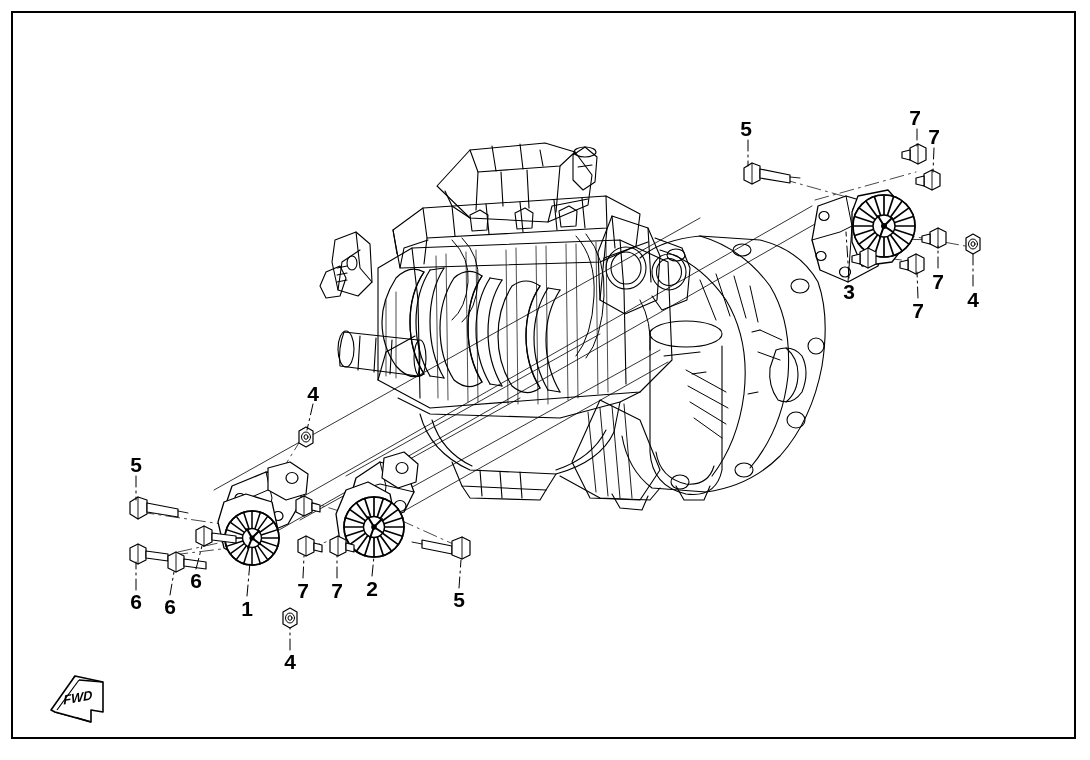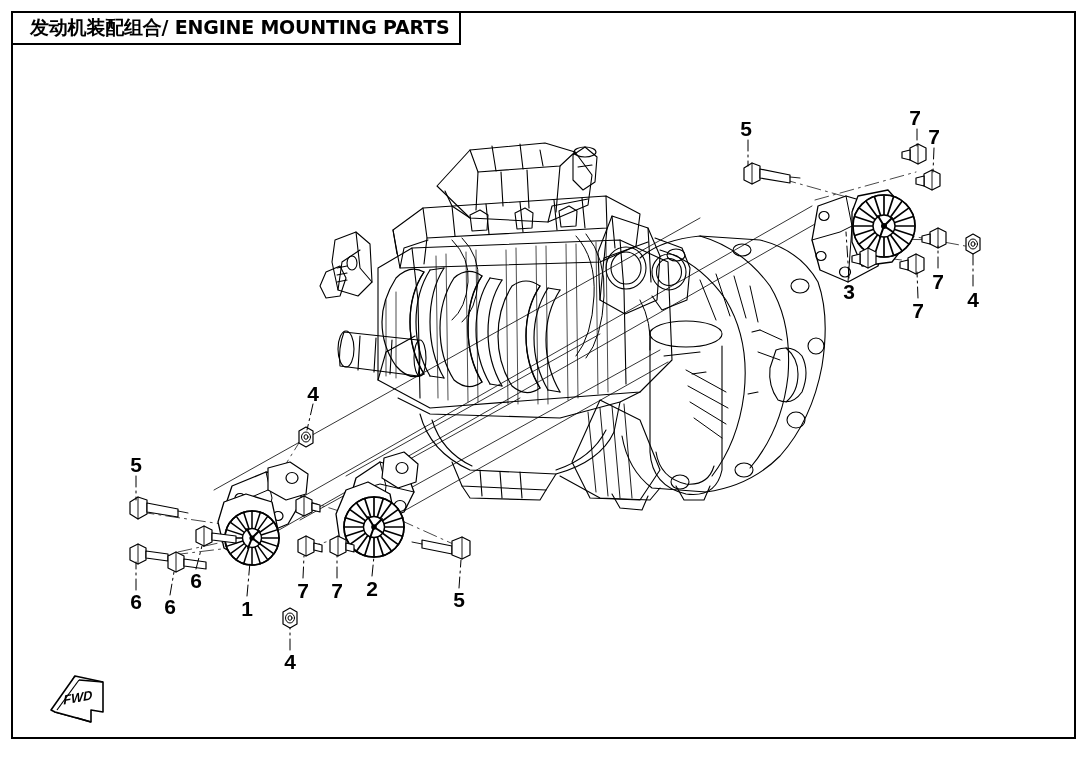--- a/index.html
+++ b/index.html
@@ -93,23 +93,20 @@
     font-family: "Liberation Sans", sans-serif;
   }
 </style>
 </head>
 <body>
 
 <div id="page">
 
   <div id="page-frame"></div>
 
-  <div id="title-box">
-    <span id="title-text">发动机装配组合/ ENGINE MOUNTING PARTS</span>
-  </div>
 
   <svg id="drawing" viewBox="0 0 1090 760" xmlns="http://www.w3.org/2000/svg">
     <defs>
 
       <g id="isolator-fins">
         <g stroke="#000" stroke-width="1.7">
           <line x1="0" y1="0" x2="0" y2="-30"></line>
           <line x1="0" y1="0" x2="9.3" y2="-28.5"></line>
           <line x1="0" y1="0" x2="17.6" y2="-24.3"></line>
           <line x1="0" y1="0" x2="24.3" y2="-17.6"></line>

